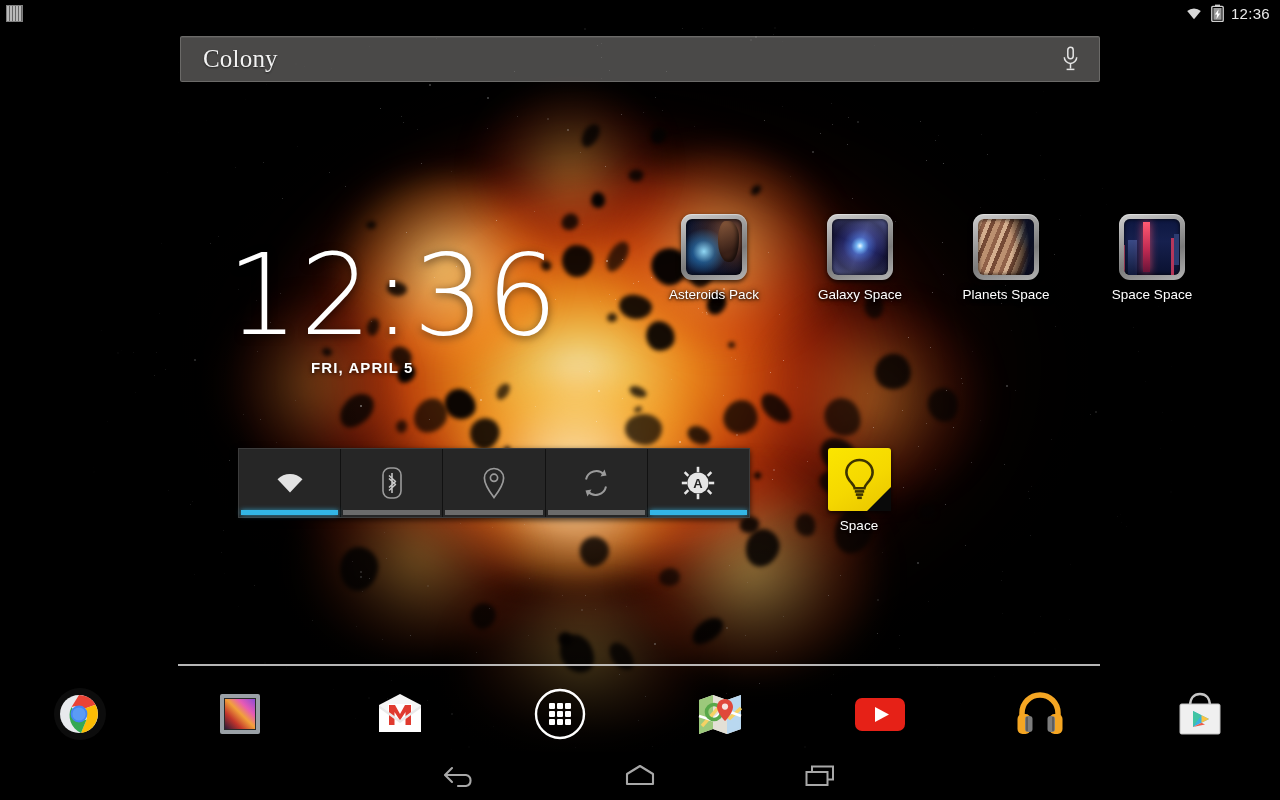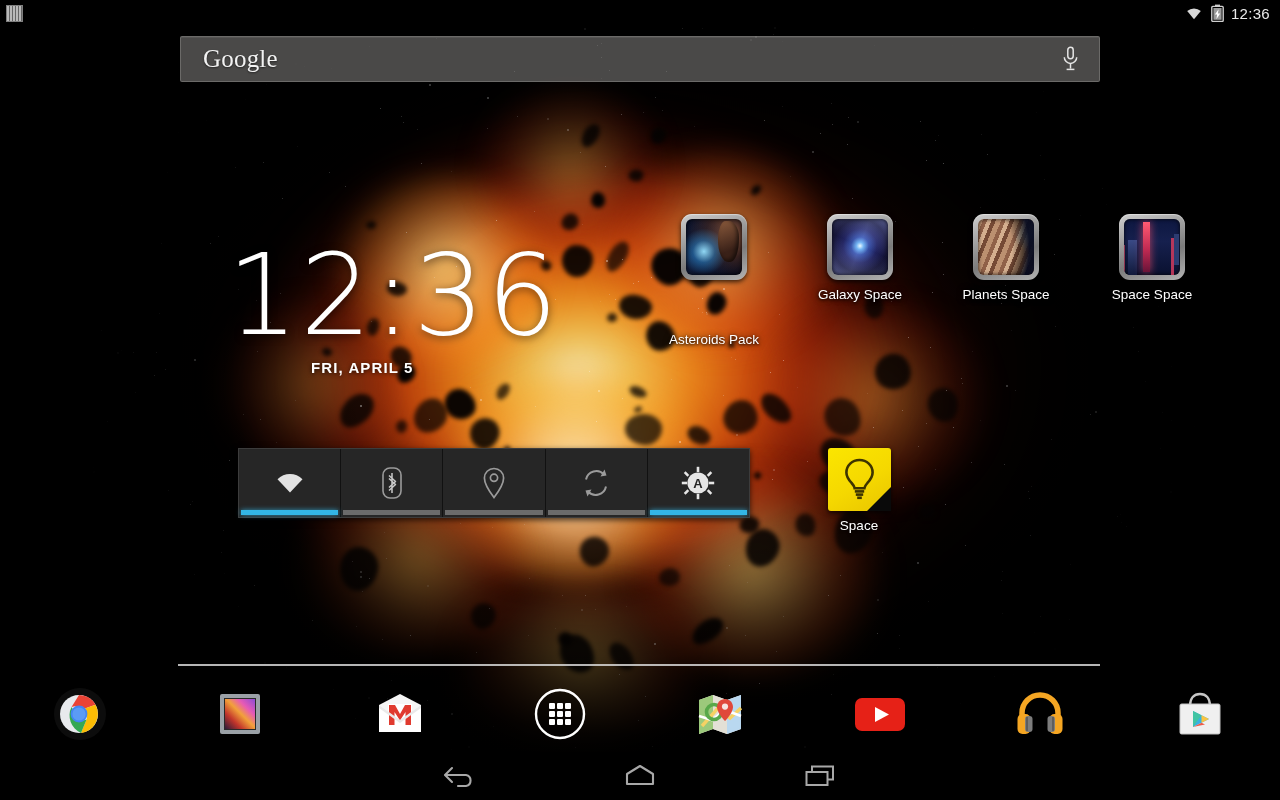--- a/index.html
+++ b/index.html
@@ -851,35 +851,35 @@
         <rect x="4" y="0.6" width="5" height="1.8" fill="#cfcfcf"></rect>
         <rect x="0.8" y="2.4" width="11.4" height="15" rx="1" fill="none" stroke="#cfcfcf" stroke-width="1.4"></rect>
         <rect x="2.4" y="4" width="8.2" height="11.8" fill="#9b9b9b"></rect>
         <path d="M7.6 5.2 L3.9 10.4 H6.1 L5.4 15.2 L9.2 9.6 H6.9 Z" fill="#ffffff"></path>
       </svg>
       <span class="status-time">12:36</span>
     </div>
   </div>
 
   <div id="search-bar">
-    <span id="google-word">Google</span>
+    <span id="google-word">Colony</span>
     <svg id="mic-icon" width="17" height="26" viewBox="0 0 17 26">
       <rect x="5.8" y="1.2" width="5.4" height="11.6" rx="2.7" fill="none" stroke="#ededed" stroke-width="1.5"></rect>
       <path d="M2.3 11.2 a6.2 6.2 0 0 0 12.4 0" fill="none" stroke="#ededed" stroke-width="1.5"></path>
       <line x1="8.5" y1="17.4" x2="8.5" y2="22.6" stroke="#ededed" stroke-width="1.5"></line>
       <line x1="4.6" y1="23.4" x2="12.4" y2="23.4" stroke="#ededed" stroke-width="1.5"></line>
     </svg>
   </div>
 
   <div id="clock-widget">
     <div id="clock-time">12:36</div>
     <div id="clock-date">FRI, APRIL 5</div>
   </div>
 
-  <div class="app-shortcut" style="left:654px; top:214px;gap:45px;">
+  <div class="app-shortcut" style="left:654px; top:214px;">
     <div class="shortcut-icon">
       <div class="shortcut-art art-asteroid"></div>
     </div>
     <div class="shortcut-label">Asteroids Pack</div>
   </div>
 
   <div class="app-shortcut" style="left:800px; top:214px;">
     <div class="shortcut-icon">
       <div class="shortcut-art art-galaxy"></div>
     </div>

